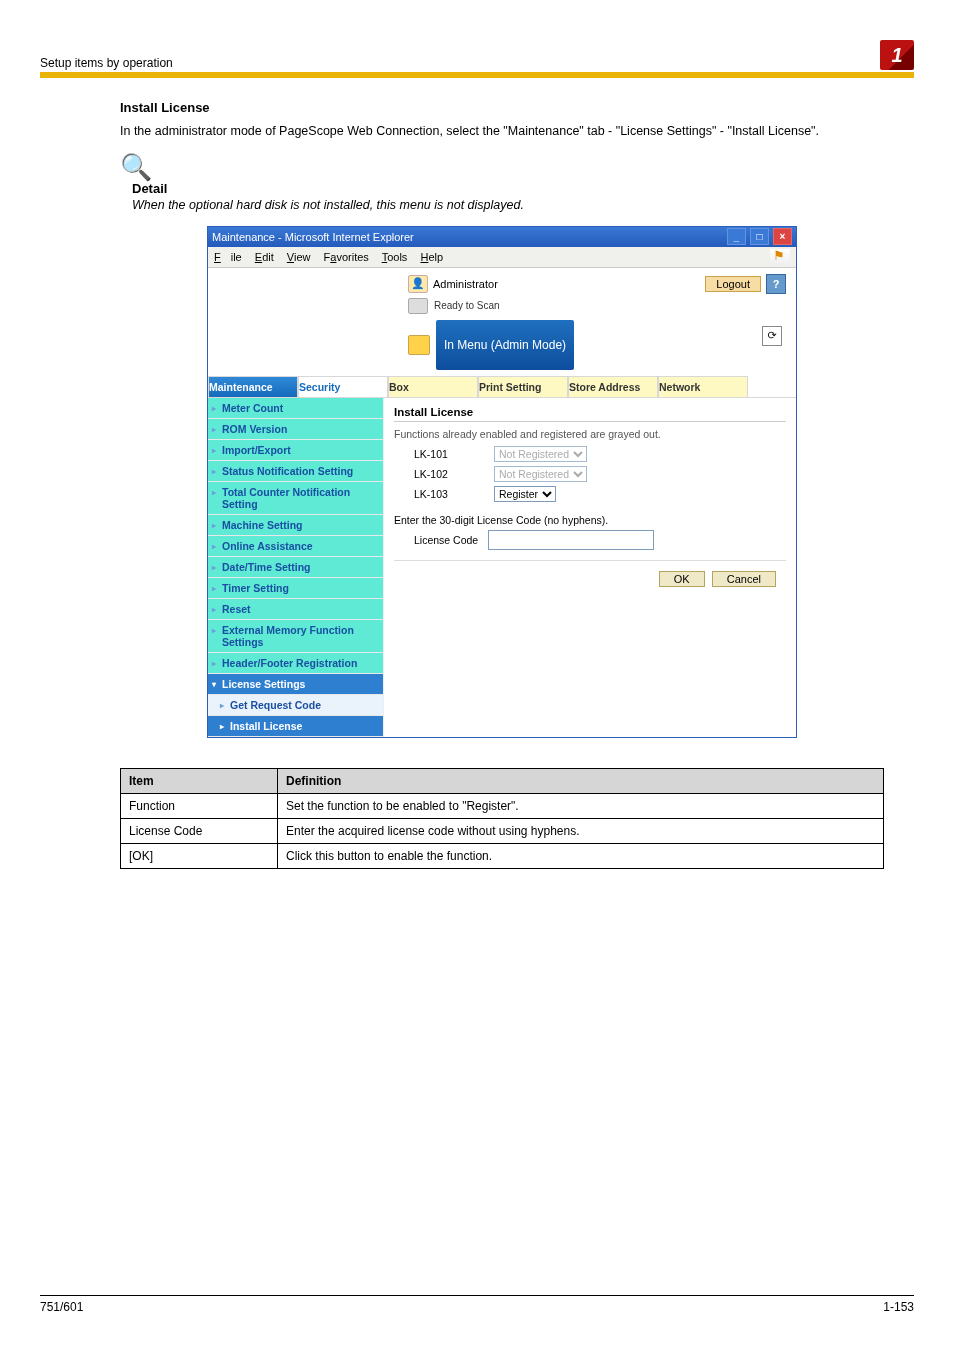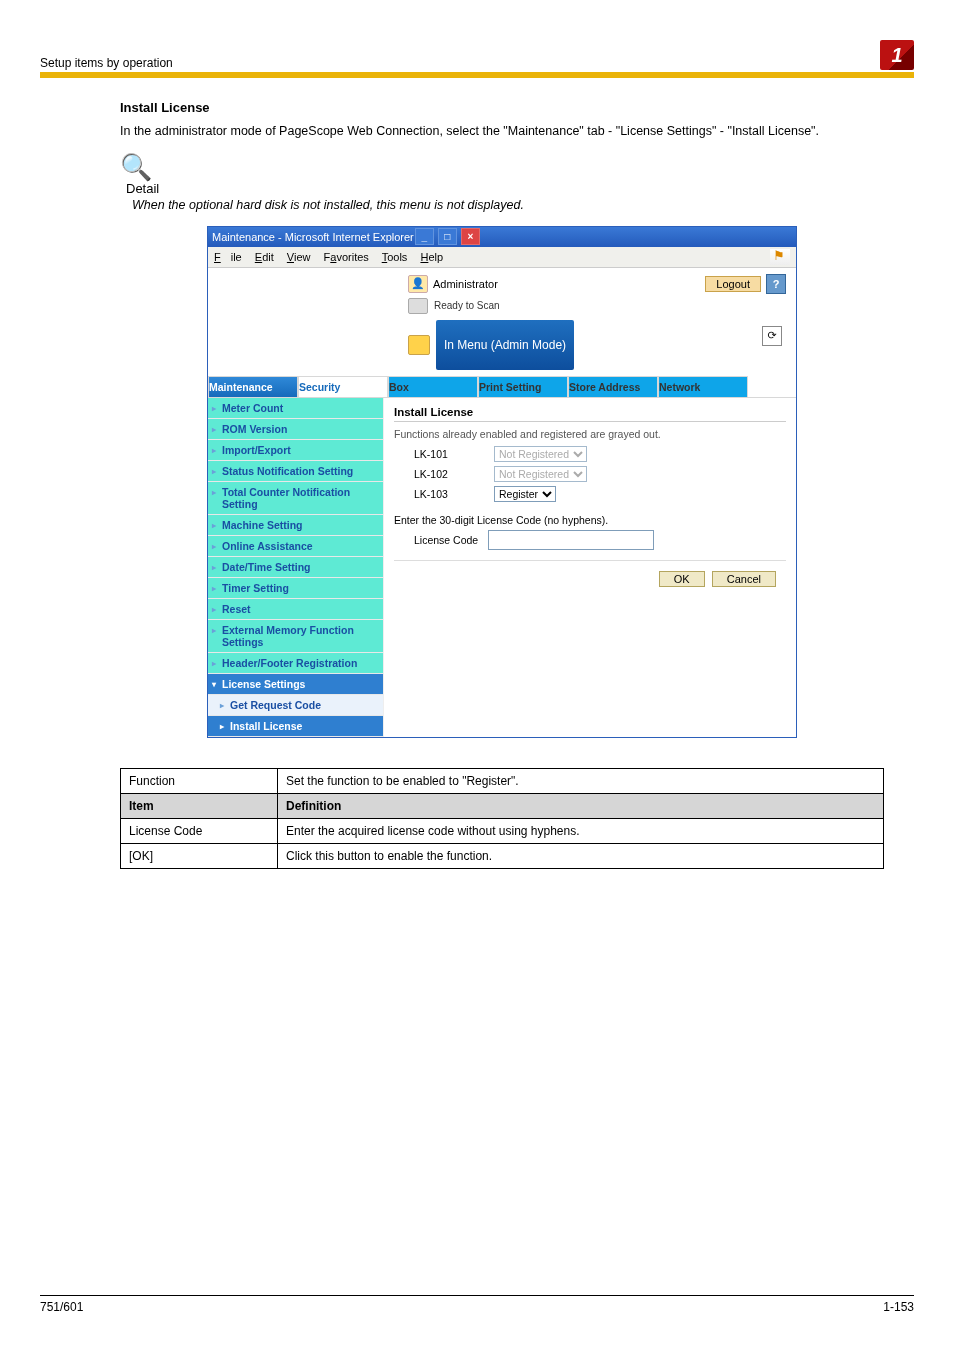--- a/index.html
+++ b/index.html
@@ -5,25 +5,25 @@
   body { margin:0; font-family: Arial, Helvetica, sans-serif; background:#fff; color:#000; width:954px; }
   .page { padding:40px 40px 20px 40px; box-sizing:border-box; min-height:1350px; position:relative; }
   .header-row { display:flex; justify-content:space-between; align-items:flex-end; border-bottom:6px solid #eab308; padding-bottom:2px; }
   .header-label { font-size:12px; }
   .corner-badge { width:34px; height:30px; background:linear-gradient(135deg,#b11 0 60%, #700 60% 100%); color:#fff; font-weight:bold; font-size:20px; display:flex; align-items:center; justify-content:center; font-style:italic; border-radius:2px; }
   .content { padding-left:80px; padding-right:30px; }
   .section-title { font-weight:bold; font-size:13px; margin-top:22px; }
   .body-text { font-size:12.5px; margin-top:8px; line-height:1.35; }
   .detail-block { margin-top:12px; }
   .detail-icon { font-size:26px; color:#555; display:block; margin-bottom:-2px; }
-  .detail-label { font-weight:normal; font-size:13px; margin-left:6px; }
+  .detail-label { font-weight:bold; font-size:13px; margin-left:12px; }
   .detail-text { font-style:italic; font-size:12.5px; margin-left:12px; margin-top:2px; }
   .screenshot-wrap { display:flex; justify-content:center; margin-top:14px; }
   .ie-window { width:588px; border:1px solid #2b5fba; font-size:11px; background:#fff;}
-  .ie-title { background:linear-gradient(#3a79d6,#245abb); color:#fff; display:flex; align-items:center; height:20px; padding:0 4px;}
+  .ie-title { background:linear-gradient(#3a79d6,#245abb); color:#fff; display:flex; align-items:center; justify-content:space-between; height:20px; padding:0 4px;gap:36px;}
   .ie-title-text { font-size:11px; }
   .win-ctrls span { display:inline-block; width:17px; height:15px; line-height:15px; text-align:center; font-size:10px; font-weight:bold; color:#fff; margin-left:1px; }
   .win-min { background:#3a79d6; border:1px solid #fff3;}
   .win-max { background:#3a79d6; border:1px solid #fff3;}
   .win-close { background:#d44; border:1px solid #fff3;}
   .ie-menu { background:#f0f0ec; padding:2px 6px; border-bottom:1px solid #ccc; display:flex; justify-content:space-between; align-items:center;}
   .ie-menu-items span { margin-right:10px; font-size:11px; }
   .ie-menu-items span u { text-decoration:underline; }
   .ie-flag { width:20px; height:16px; background:linear-gradient(#fff,#eee); display:inline-block; position:relative;}
   .ie-flag:before { content:"⚑"; color:#d80; position:absolute; left:3px; top:-1px; font-size:13px;}
@@ -36,21 +36,21 @@
   .status-row { display:flex; align-items:center; gap:6px; padding:4px 10px 6px 200px; position:relative; background:#fff;}
   .status-pill { background:linear-gradient(#1f6fbf,#0d4e9d); color:#fff; font-size:12px; padding:18px 8px; border-radius:2px; display:inline-flex; align-items:center; gap:4px;}
   .status-text { font-size:10px; color:#333; }
   .refresh-ico { position:absolute; right:14px; top:6px; width:18px; height:18px; border:1px solid #888; display:flex; align-items:center; justify-content:center; background:#fff;}
   .printer-ico { width:20px; height:18px; display:inline-block; background:#ffd24a; border:1px solid #c9a24a; border-radius:2px;}
   .scan-ico { width:18px; height:14px; display:inline-block; background:#ddd; border:1px solid #aaa; border-radius:2px;}
   .app-tabs { display:flex; background:#fff; border-bottom:1px solid #d8d8d8;}
   .app-tabs div { flex:none; padding:4px 0; text-align:left; font-size:10.5px; font-weight:bold; border:1px solid #d8d8d8; border-bottom:none; margin:0;}
   .t1 { width:88px; background:linear-gradient(#2f89d8,#166abb); color:#fff;}
   .t2 { width:88px; background:#fff; color:#166abb;}
-  .t3 { width:88px; background:#0ea5e9; color:#333;}
+  .t3 { width:88px; background:#fef9c3; color:#333;}
   .app-body { display:flex; background:#fff; min-height:320px;}
   .side { width:175px; background:#5eead4; border-right:1px solid #eee;}
   .side a { display:block; padding:4px 6px 4px 14px; font-size:10.5px; color:#1a4fa3; text-decoration:none; border-bottom:1px solid #e8e8e8; position:relative; font-weight:bold;}
   .side a:before { content:"▸"; color:#6aa0d8; font-size:8px; position:absolute; left:4px; top:6px;}
   .side a.expanded { background:#2f7fd0; color:#fff;}
   .side a.expanded:before { content:"▾"; color:#fff;}
   .side a.sub { padding-left:22px; background:#eaf2fb;}
   .side a.sub.active { background:#2f7fd0; color:#fff;}
   .side a.sub.active:before { color:#fff;}
   .side a.sub:before { left:12px;}
@@ -189,26 +189,26 @@
               <button>Cancel</button>
             </div>
           </div>
         </div>
       </div>
     </div>
 
     <table class="def-table">
       <tbody>
           <tr>
+        <th style="width:140px;">Item</th>
+        <th>Definition</th>
+      </tr>
+      <tr>
         <td>Function</td>
         <td>Set the function to be enabled to "Register".</td>
-      </tr>
-      <tr>
-        <th style="width:140px;">Item</th>
-        <th>Definition</th>
       </tr>
       <tr>
         <td>License Code</td>
         <td>Enter the acquired license code without using hyphens.</td>
       </tr>
       <tr>
         <td>[OK]</td>
         <td>Click this button to enable the function.</td>
       </tr>
     </tbody>

